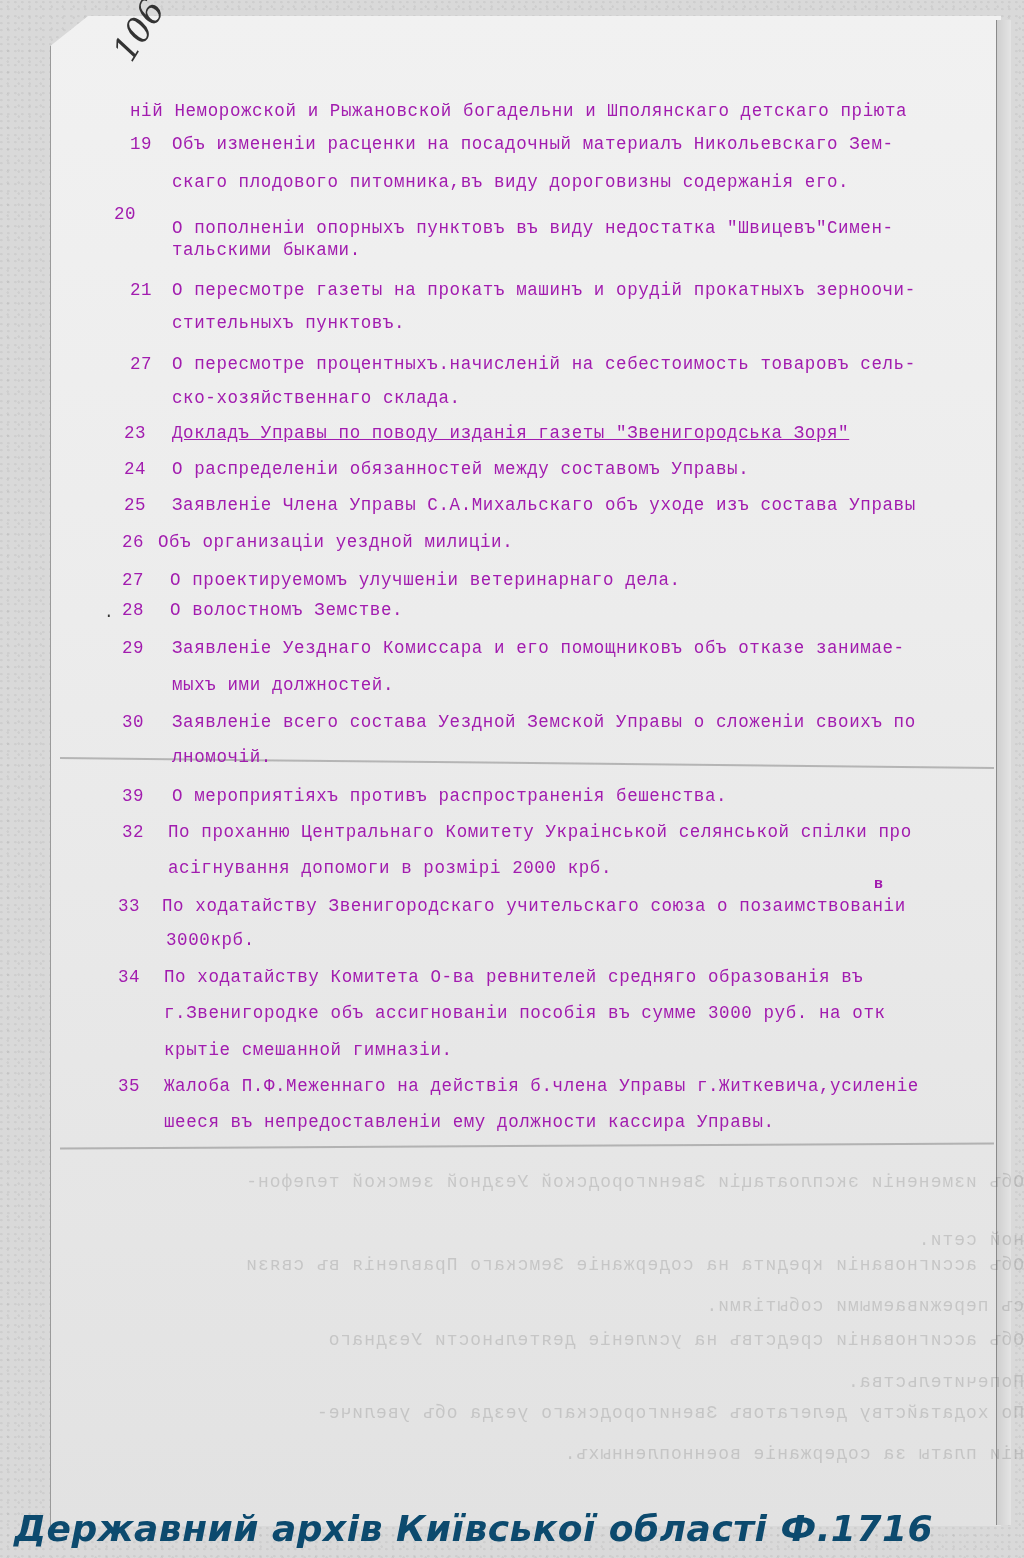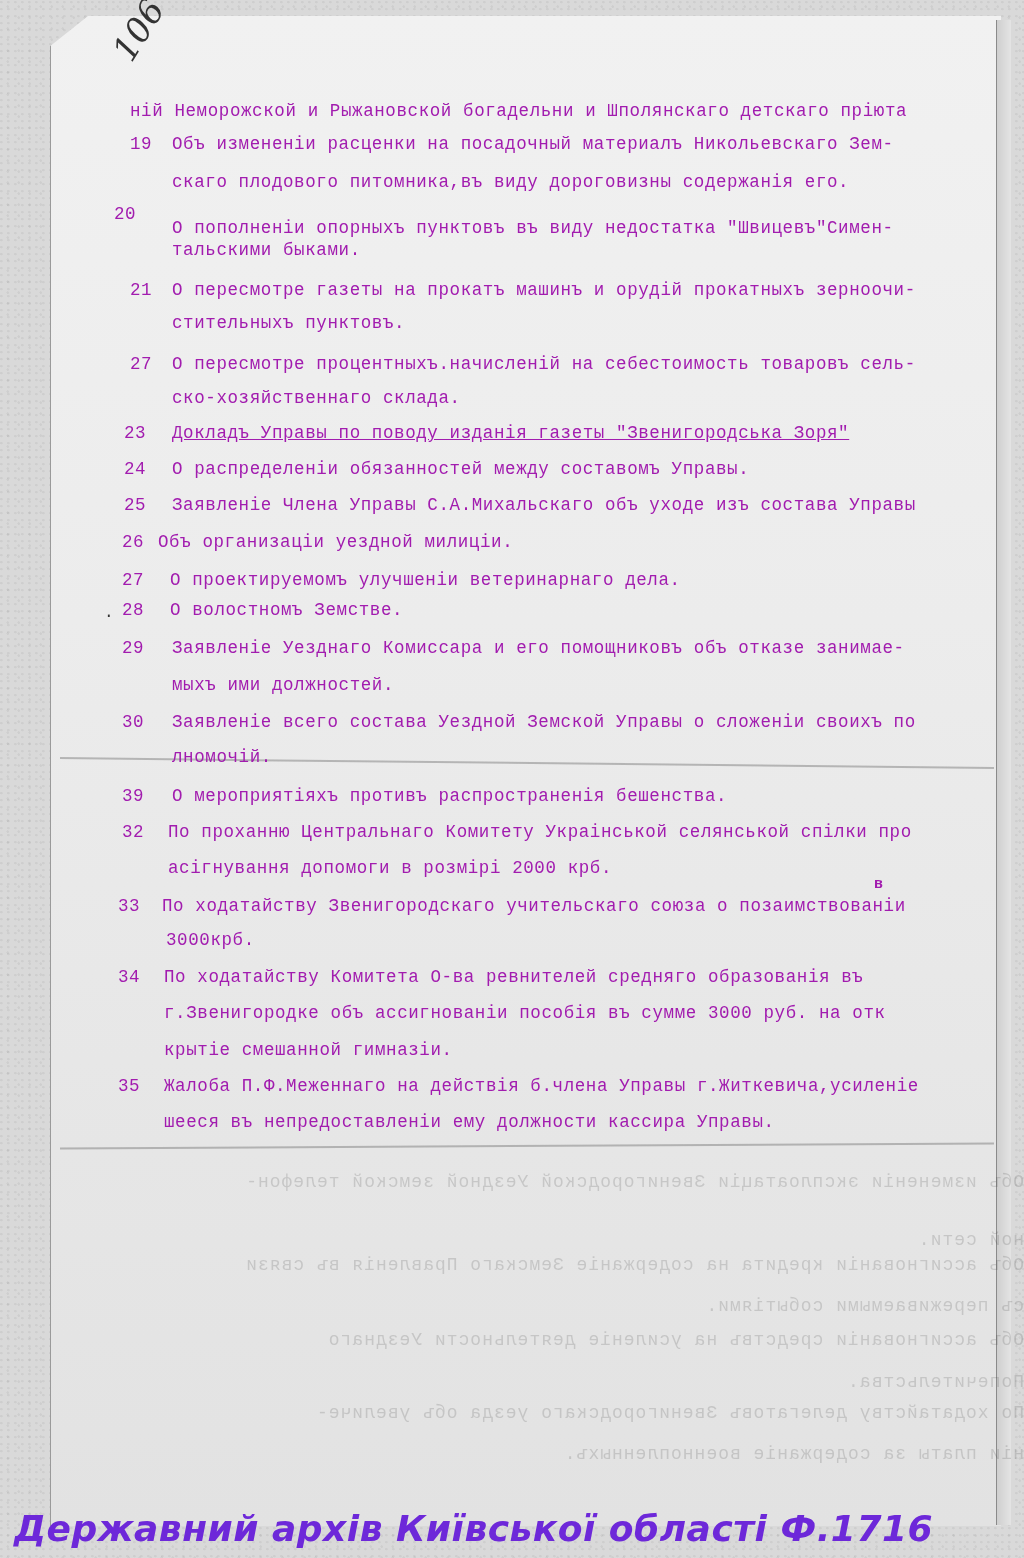--- a/index.html
+++ b/index.html
@@ -38,21 +38,21 @@
     font-size:34px; color:#333; transform:rotate(-58deg);
     transform-origin:left bottom;
   }
   .line {
     position:absolute; white-space:nowrap;
     font-size:17.5px; color:#a21caf; letter-spacing:0.6px;
   }
   .footer {
     position:absolute; left:14px; top:1508px;
     font-family:"DejaVu Sans", sans-serif; font-weight:bold; font-style:italic;
-    font-size:36px; color:#6d28d9; letter-spacing:0.5px; white-space:nowrap;
+    font-size:36px; color:#0c4a6e; letter-spacing:0.5px; white-space:nowrap;
   }
   .mark { position:absolute; font-size:16px; color:#333; }
 </style>
 </head>
 <body>
 
 <div class="paper"></div>
 <div class="paper-edge"></div>
 <div class="fold" style="top:762px;transform:rotate(0.6deg);"></div>
 <div class="fold" style="top:1145px;transform:rotate(-0.3deg);"></div>

